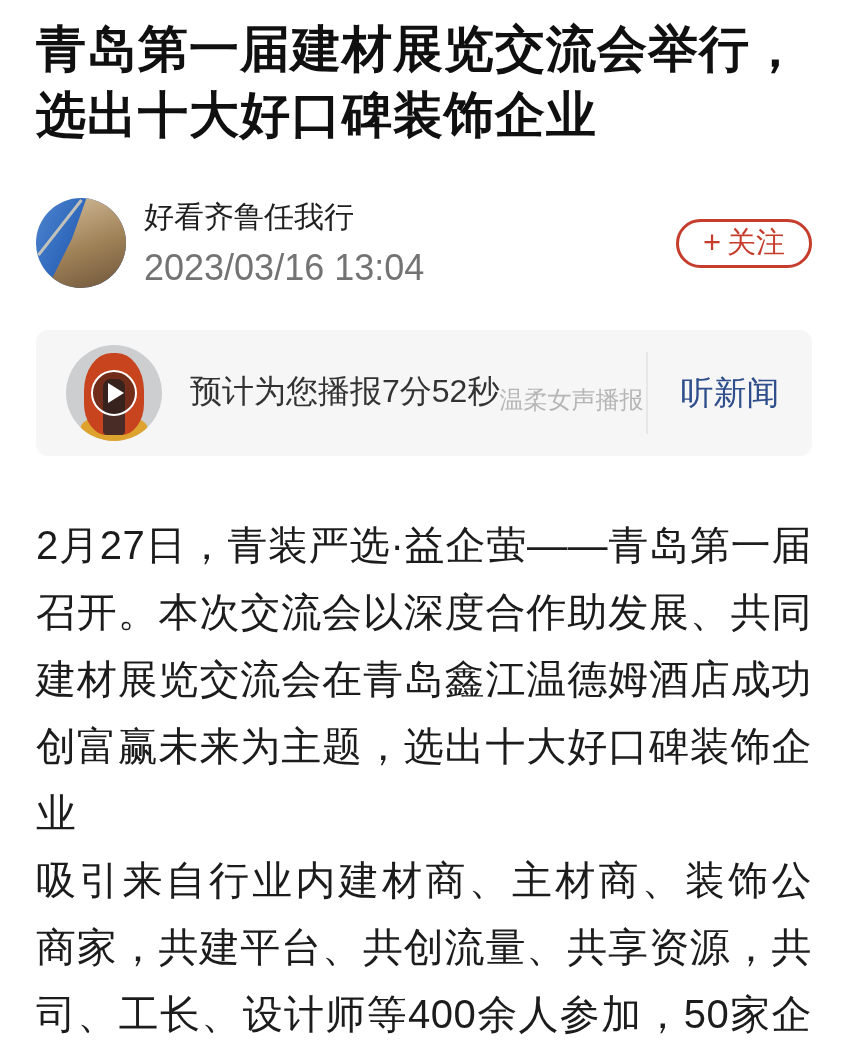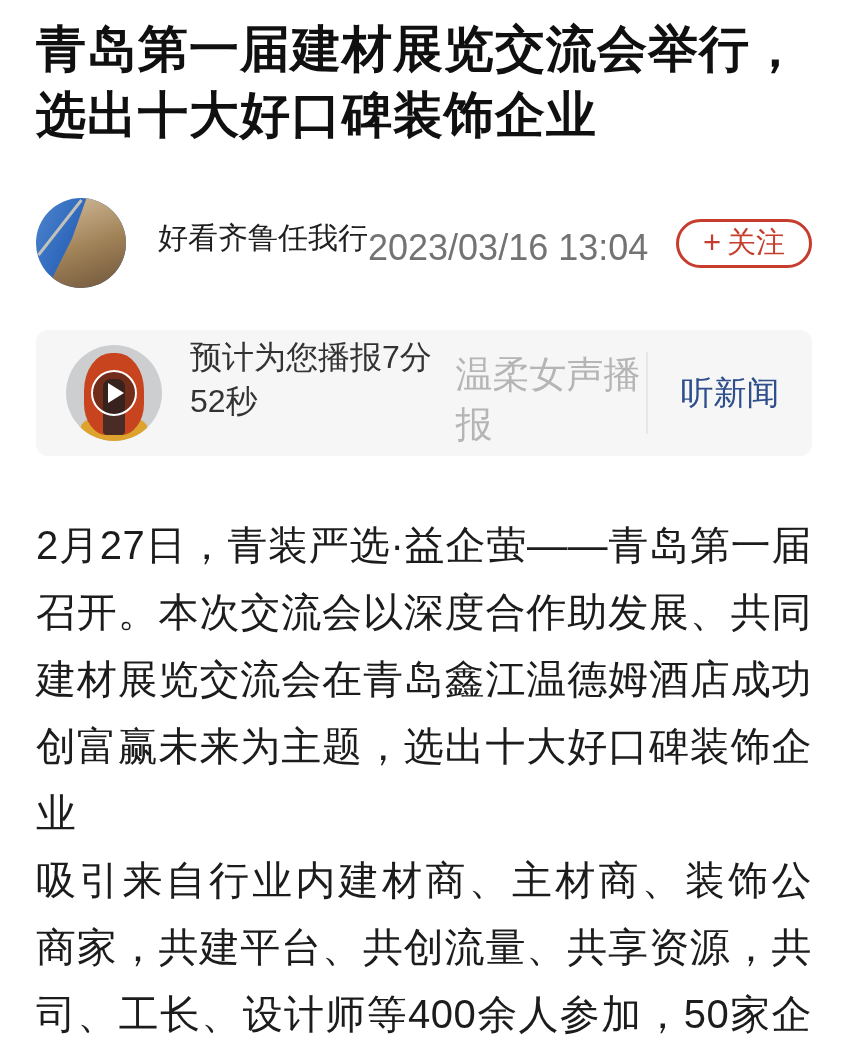--- a/index.html
+++ b/index.html
@@ -31,21 +31,21 @@
   .author-avatar .rock {
     position: absolute; inset: 0;
     background: linear-gradient(160deg, #cdb694 10%, #a08257 55%, #6f563c 100%);
     clip-path: polygon(58% -5%, 105% -5%, 105% 105%, 10% 105%, 40% 45%);
   }
   .author-avatar .pole {
     position: absolute; width: 3px; height: 70px;
     left: 44px; top: 2px; background: #e4d7b8;
     transform: rotate(38deg); transform-origin: top center; opacity: .8;
   }
-  .author-info { margin-left: 32px; display: flex; flex-direction: row; }
+  .author-info { margin-left: 18px; display: flex; flex-direction: column; }
   .author-name { font-size: 30px; color: #1f1f1f; font-weight: 500; cursor: pointer; }
   .author-date { font-size: 36px; color: #737373; margin-top: 9px; }
   .follow-btn {
     margin-left: auto;
     min-width: 130px; height: 49px; padding: 0 24px;
     border: 3px solid #c63d2d; border-radius: 26px;
     background: #ffffff; color: #c63d2d;
     font-size: 29px; font-family: inherit;
     display: flex; align-items: center; justify-content: center; gap: 6px;
     cursor: pointer;
@@ -84,21 +84,21 @@
     display: flex; align-items: center; justify-content: center;
   }
   .play-triangle {
     width: 0; height: 0; margin-left: 4px;
     border-top: 10px solid transparent;
     border-bottom: 10px solid transparent;
     border-left: 16px solid #ffffff;
   }
   .audio-info { margin-left: 28px; flex: 1; display: flex; flex-direction: row; }
   .audio-title { font-size: 32px; color: #333333; }
-  .audio-subtitle { font-size: 37px; color: #b5b5b5; margin-top: 14px; }
+  .audio-subtitle { font-size: 24px; color: #b5b5b5; margin-top: 14px; }
   .audio-divider { width: 2px; height: 82px; background: #e7e7e9; flex: none; }
   .listen-btn {
     width: 164px; height: 100%; flex: none;
     background: transparent; border: none; cursor: pointer;
     font-family: Liberation Mono, monospace; font-size: 33px; color: #2f4f8c;
     display: flex; align-items: center; justify-content: center;
   }
 
   
   .article-body { margin-top: 56px; }

